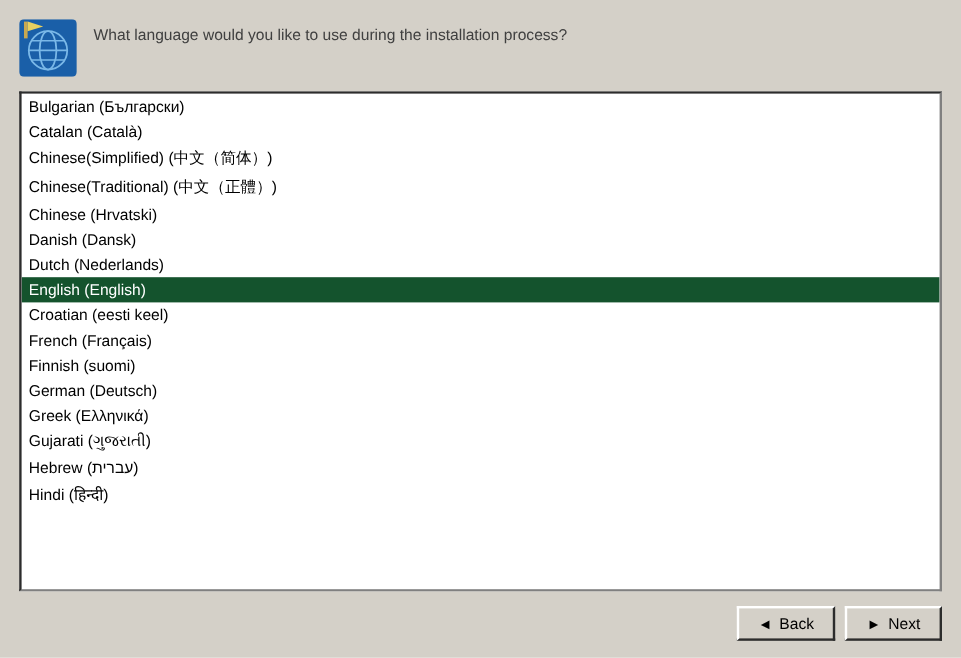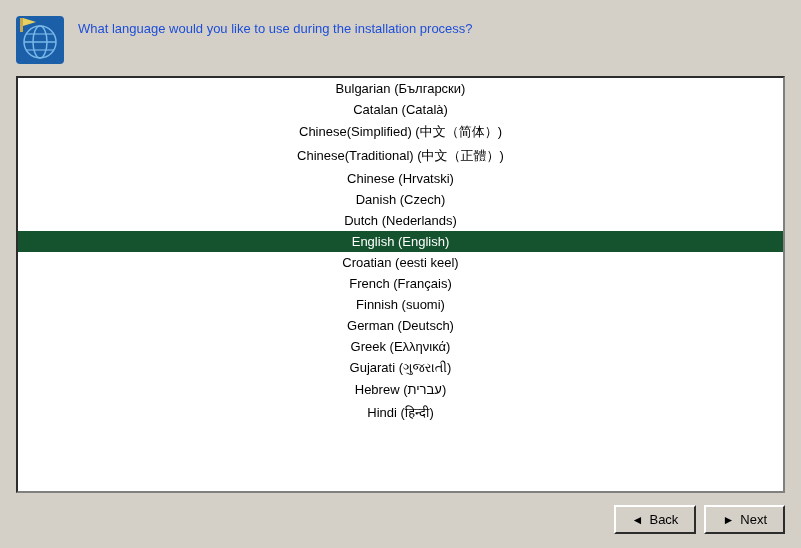--- a/index.html
+++ b/index.html
@@ -23,41 +23,40 @@
 
     .header-icon {
       width: 48px;
       height: 48px;
       margin-right: 14px;
       flex-shrink: 0;
     }
 
     .header-text {
       font-size: 13px;
-      color: #1d4ed8;
+      color: #404040;
       line-height: 1.4;
       padding-top: 4px;
     }
 
     .content {
       flex: 1;
       padding: 0 16px;
       display: flex;
       flex-direction: column;
       overflow: hidden;
     }
 
     .list-container {
       flex: 1;
       border: 2px inset #808080;
       background: #fff;
       overflow: hidden;
       display: flex;
       position: relative;
-      text-align: center;
     }
 
     .language-list {
       flex: 1;
       overflow-y: scroll;
       overflow-x: hidden;
       list-style: none;
       padding: 0;
       margin: 0;
     }
@@ -145,21 +144,21 @@
 </div>
 
 <div class="content">
   <div class="list-container">
     <ul class="language-list" id="language-list">
     <li>Bulgarian (Български)</li>
         <li>Catalan (Català)</li>
         <li>Chinese(Simplified) (中文（简体）)</li>
         <li>Chinese(Traditional) (中文（正體）)</li>
         <li>Chinese (Hrvatski)</li>
-        <li>Danish (Czech)</li>
+        <li>Danish (Dansk)</li>
         <li>Dutch (Nederlands)</li>
         <li class="selected">English (English)</li>
         <li>Croatian (eesti keel)</li>
         <li>French (Français)</li>
         <li>Finnish (suomi)</li>
         <li>German (Deutsch)</li>
         <li>Greek (Ελληνικά)</li>
         <li>Gujarati (ગુજરાતી)</li>
         <li>Hebrew (עברית)</li>
         <li>Hindi (हिन्दी)</li>

